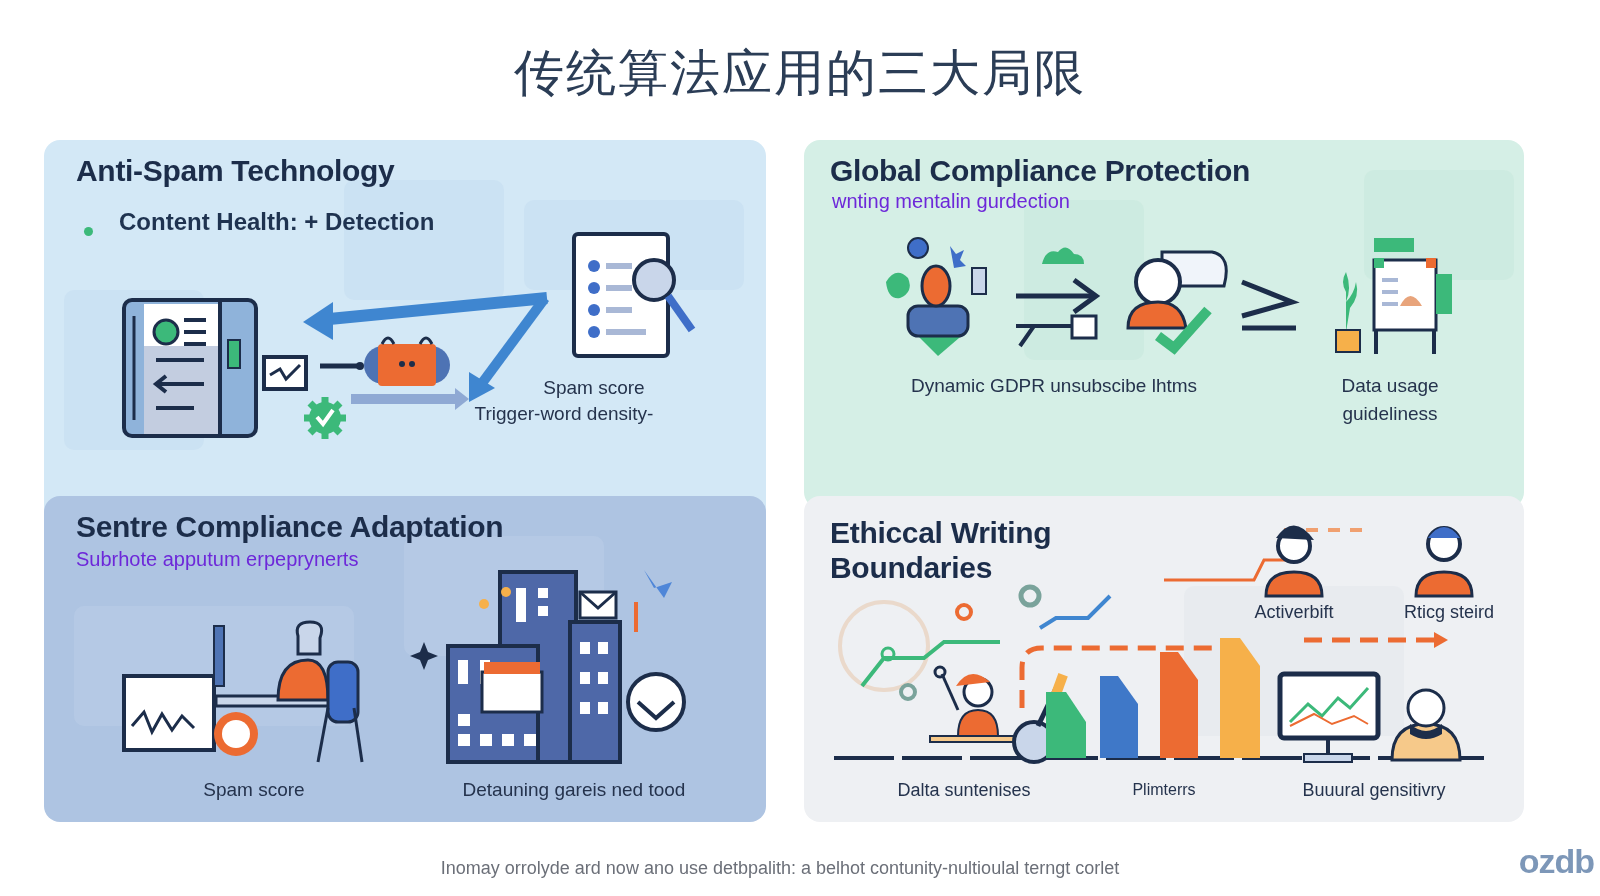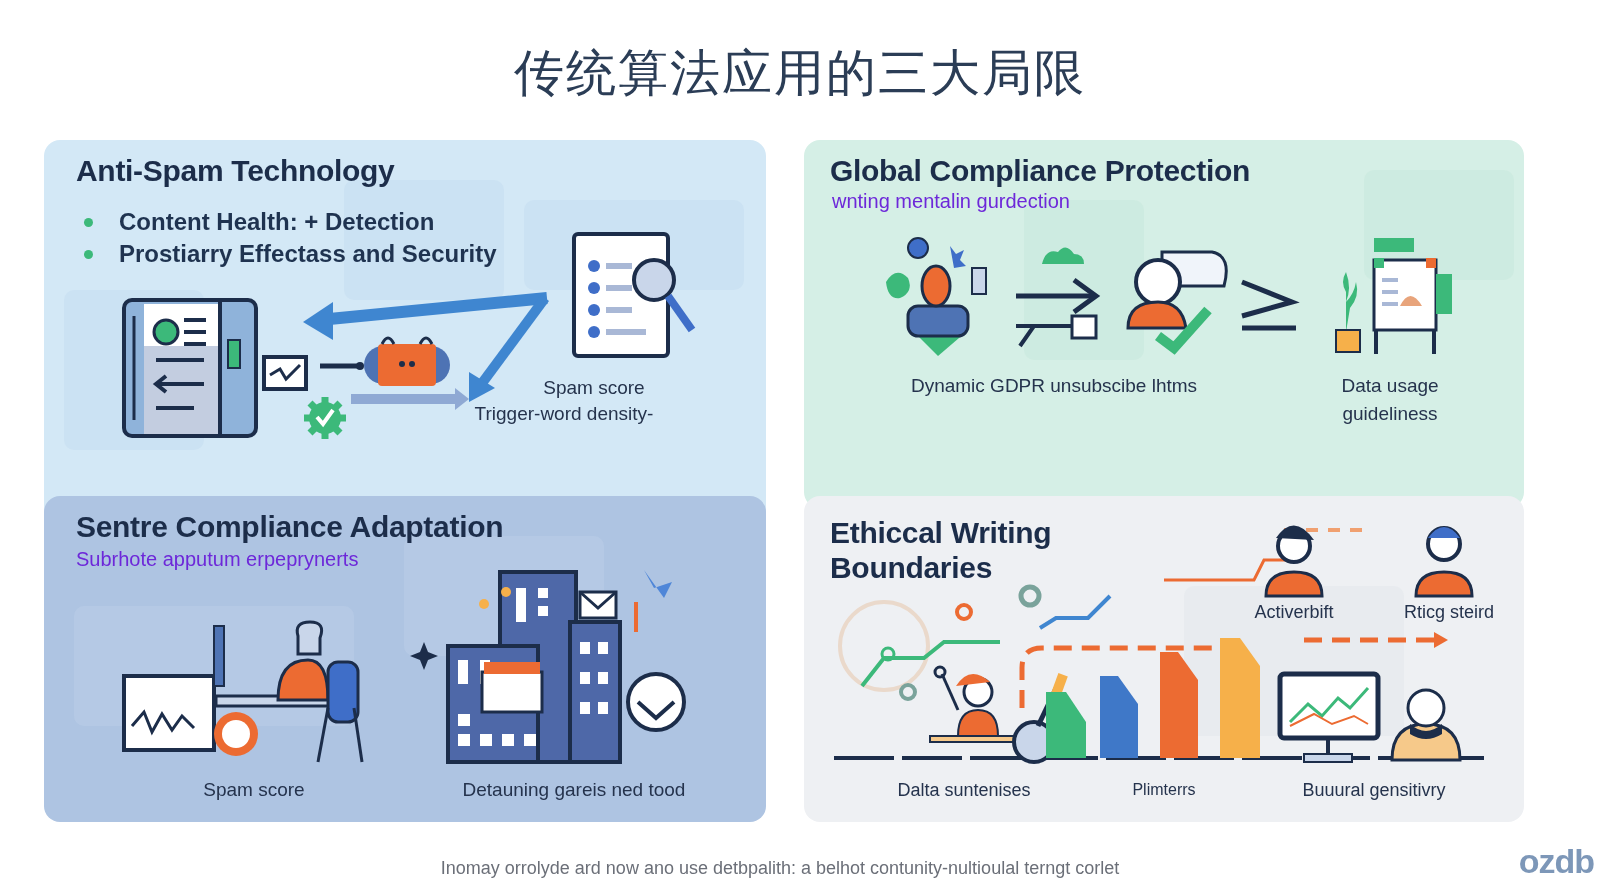--- a/index.html
+++ b/index.html
@@ -13,21 +13,21 @@
 
   .panel { position: absolute; border-radius: 16px; overflow: hidden; }
   .panel .bgdeco { position: absolute; border-radius: 10px; opacity: 0.35; }
   .p1 { left: 44px; top: 140px; width: 722px; height: 394px; background: #d3e8f6; }
   .p2 { left: 804px; top: 140px; width: 720px; height: 368px; background: #d5efe6; }
   .p3 { left: 44px; top: 496px; width: 722px; height: 326px; background: #aec4e2; }
   .p4 { left: 804px; top: 496px; width: 720px; height: 326px; background: #eef0f3; }
 
   .ptitle { position: absolute; font-weight: bold; font-size: 30px; color: #1c2d4a; letter-spacing: -0.3px; line-height: 1.15; }
   .psub { position: absolute; font-size: 20px; color: #6d28d9; }
-  .bullet { position: absolute; font-size: 24px; font-weight: bold; color: #1f3350; display: flex; align-items: center; }
+  .bullet { position: absolute; font-size: 24px; font-weight: bold; color: #1f3350; display: flex; align-items: flex-end; }
   .bullet .dot { width: 9px; height: 9px; border-radius: 50%; background: #3cb97a; margin-right: 26px; }
   .caption { position: absolute; font-size: 19px; color: #25334d; text-align: center; line-height: 28px; }
 
   svg { position: absolute; overflow: visible; }
 
   .footer { position: absolute; top: 858px; left: 0; width: 1560px; text-align: center; font-size: 18px; color: #6b6f78; }
   .logo { position: absolute; right: 6px; top: 842px; font-size: 34px; font-weight: bold; color: #7d97b8; letter-spacing: -1px; }
 </style>
 </head>
 <body>
@@ -36,24 +36,20 @@
 
 <div class="panel p1">
   <div class="bgdeco" style="left:300px;top:40px;width:160px;height:120px;background:#bcd8ee;"></div>
   <div class="bgdeco" style="left:480px;top:60px;width:220px;height:90px;background:#bcd8ee;"></div>
   <div class="bgdeco" style="left:20px;top:150px;width:140px;height:160px;background:#bcd8ee;"></div>
 
   <div class="ptitle" style="left:32px;top:14px;">Anti-Spam Technology</div>
   <div class="bullet" style="left:40px;top:68px;">
       <span class="dot"></span>
       <span>Content Health: + Detection</span>
-    </div>
-  <div class="bullet" style="left:40px;top:100px;">
-      <span class="dot"></span>
-      <span>Prostiarry Effectass and Security</span>
     </div>
 
   <svg style="left:78px;top:158px;" width="150" height="142">
     <rect x="2" y="2" width="132" height="136" rx="8" fill="#8fb3da" stroke="#1c2d4a" stroke-width="4"></rect>
     <rect x="22" y="6" width="76" height="42" fill="#ffffff"></rect>
     <rect x="22" y="48" width="76" height="88" fill="#c3cde0"></rect>
     <line x1="98" y1="4" x2="98" y2="138" stroke="#1c2d4a" stroke-width="4"></line>
     <circle cx="44" cy="34" r="12" fill="#3cb97a" stroke="#1c2d4a" stroke-width="3"></circle>
     <line x1="62" y1="22" x2="84" y2="22" stroke="#1c2d4a" stroke-width="4"></line>
     <line x1="62" y1="34" x2="84" y2="34" stroke="#1c2d4a" stroke-width="4"></line>

